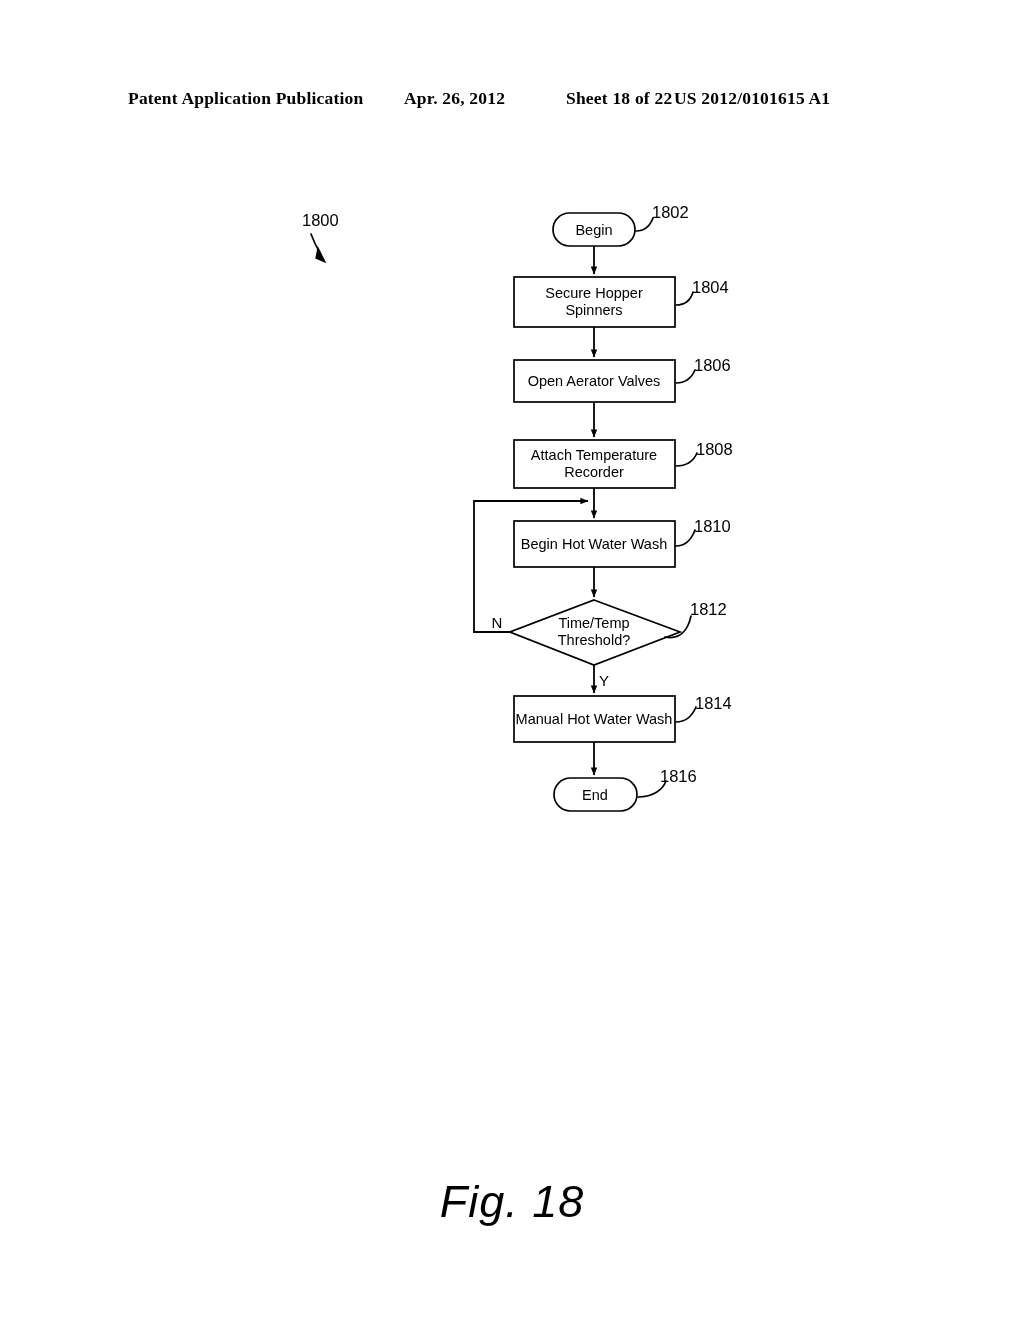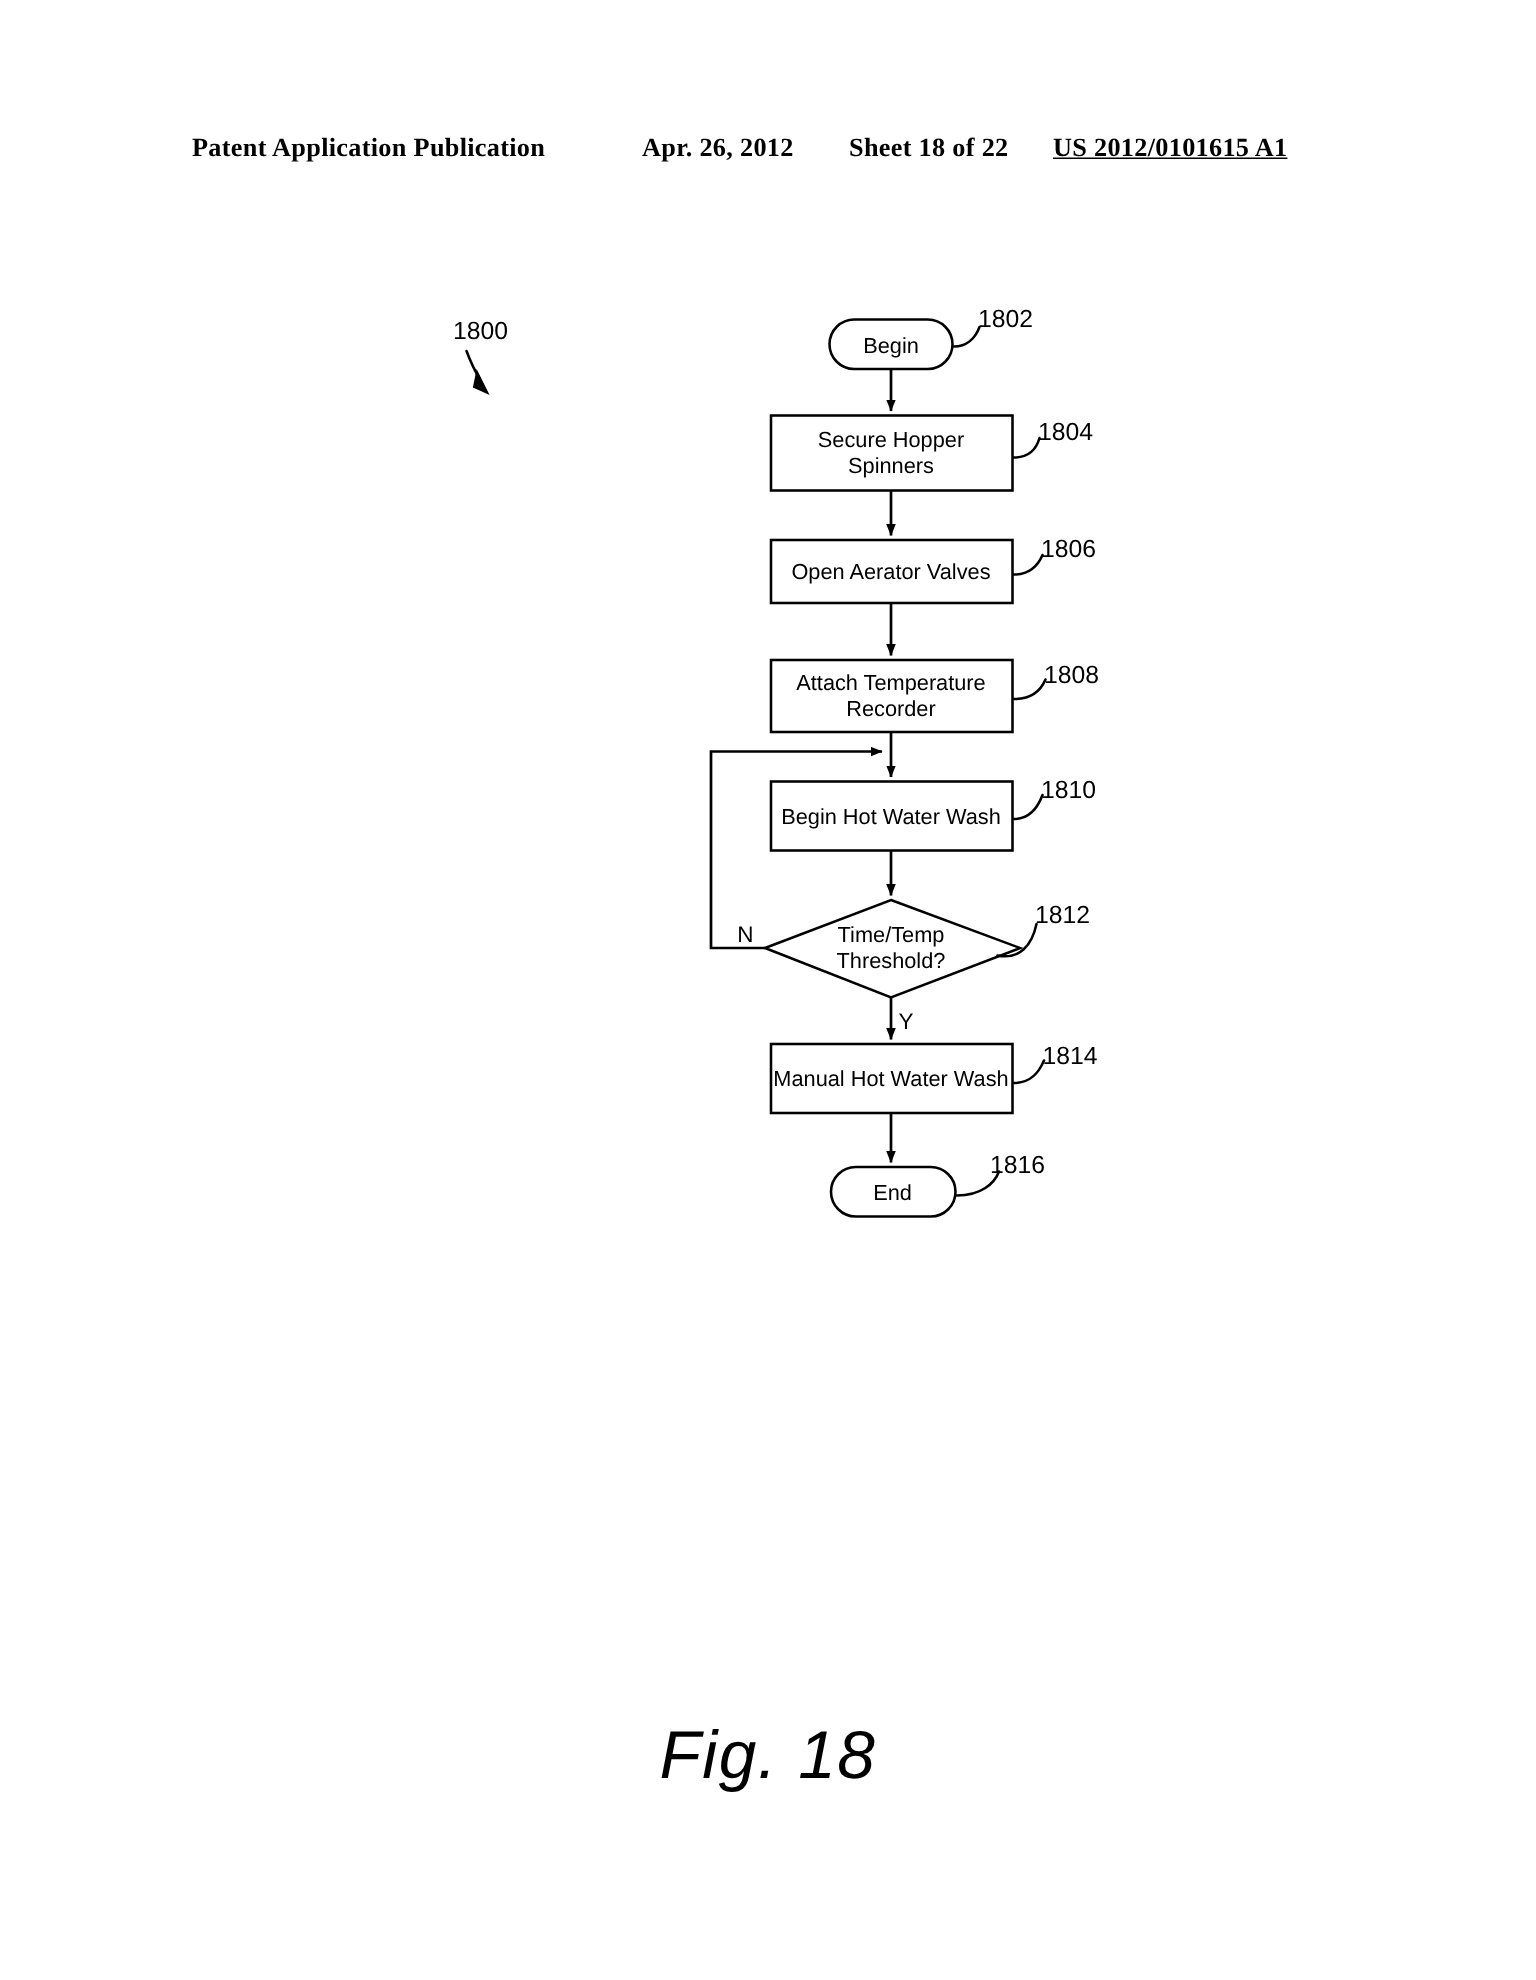--- a/index.html
+++ b/index.html
@@ -30,50 +30,49 @@
     letter-spacing: 0.2px;
     white-space: nowrap;
   }
   .page-header .hdr-pub {
     position: absolute;
     left: 128px;
     top: 0;
   }
   .page-header .hdr-date {
     position: absolute;
-    left: 428px;
+    left: 404px;
     top: 0;
   }
   .page-header .hdr-sheet {
     position: absolute;
     left: 566px;
     top: 0;
     text-align: right;
   }
   .page-header .hdr-patno {
     position: absolute;
-    left: 702px;
-    top: 0;
-    text-decoration: underline;
+    left: 674px;
+    top: 0;
   }
 
   
   #figure-canvas {
     position: absolute;
     left: 0;
     top: 0;
     width: 1024px;
     height: 1320px;
   }
 
   
   .fig-caption {
     position: absolute;
     left: 0;
-    top: 1144px;
+    top: 1176px;
     width: 1024px;
     text-align: center;
     font-family: "Liberation Sans", sans-serif;
     font-style: italic;
     font-size: 45px;
     letter-spacing: 1px;
   }
 
   
   svg text {

